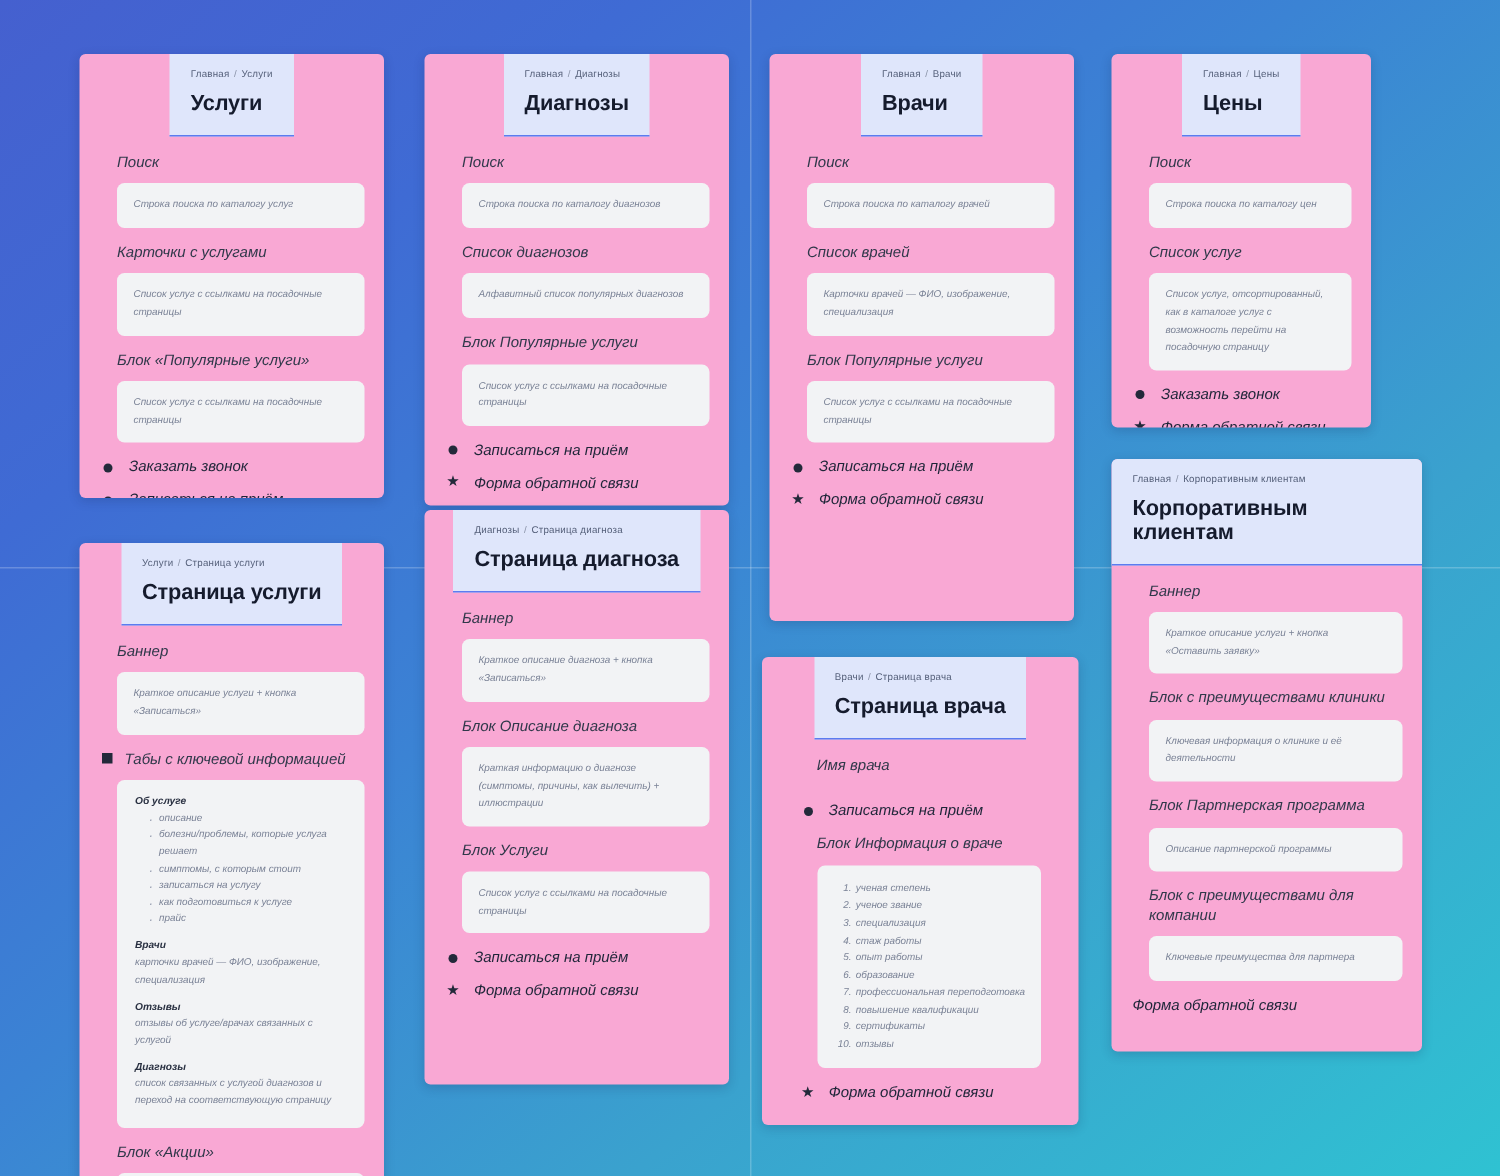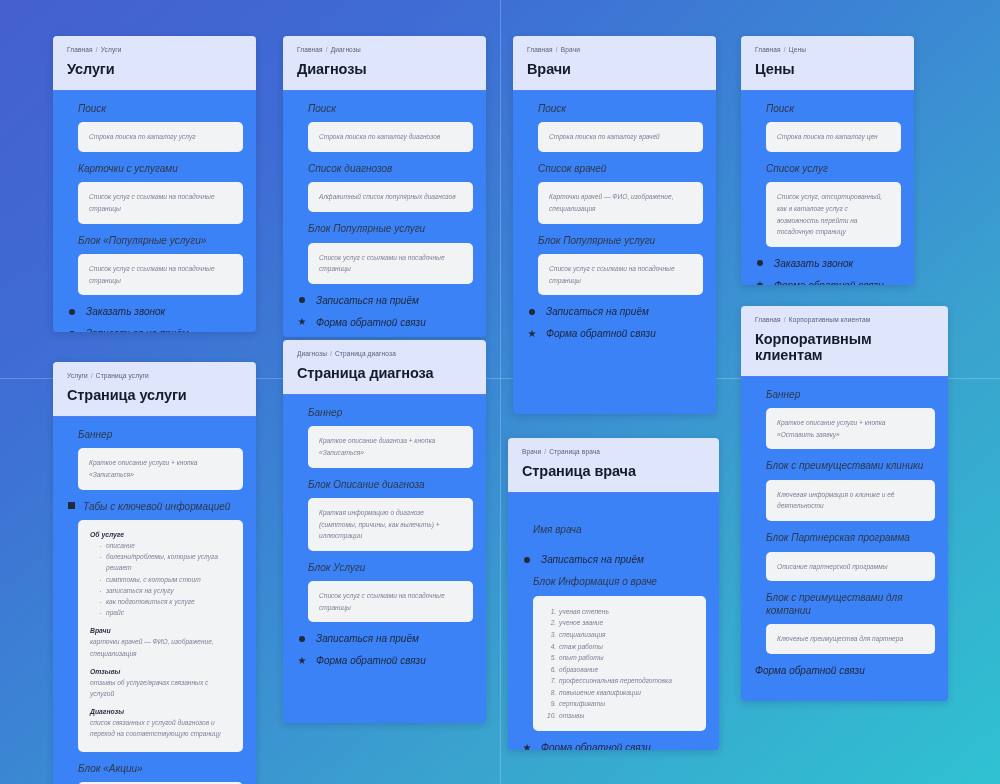--- a/index.html
+++ b/index.html
@@ -27,26 +27,27 @@
   .guide-v { top: 0; bottom: 0; width: 1px; }
   .guide-h { left: 0; right: 0; height: 1px; }
 
   .board {
     position: absolute;
     inset: 0;
   }
 
   .card {
     position: absolute;
-    background: #3b82f6;
+    background: #f9a8d4;
     border-radius: 4px;
     box-shadow: 0 2px 7px rgba(18,35,80,0.20);
     overflow: hidden;
     display: flex;
     flex-direction: column;
+    align-items: center;
   }
 
   .card-header {
     background: #dfe6fb;
     border-bottom: 1.5px solid #5b7cf0;
     padding: 10px 14px 12px 14px;
     flex: none;
   }
   .breadcrumb {
     font-size: 6.5px;
@@ -372,21 +373,21 @@
           <div class="bullet-row">
             <span class="ic ic-dot"></span>
             <span>Записаться на приём</span>
           </div>
           <div class="bullet-row">
             <span class="ic ic-star">★</span>
             <span>Форма обратной связи</span>
           </div>
         </div>
       </div>
-      <div class="card" style="left: 508px; top: 438px; width: 211px; height: 312px; gap: 19px;">
+      <div class="card" style="left: 508px; top: 438px; width: 211px; height: 312px;">
         <div class="card-header">
           <div class="breadcrumb"><span>Врачи</span><span class="sep">/</span><span>Страница врача</span></div>
           <div class="card-title">Страница врача</div>
         </div>
         <div class="card-body">
           <div class="sec">
             <div class="sec-title">Имя врача</div>
           </div>
           <div class="bullet-row">
             <span class="ic ic-dot"></span>

